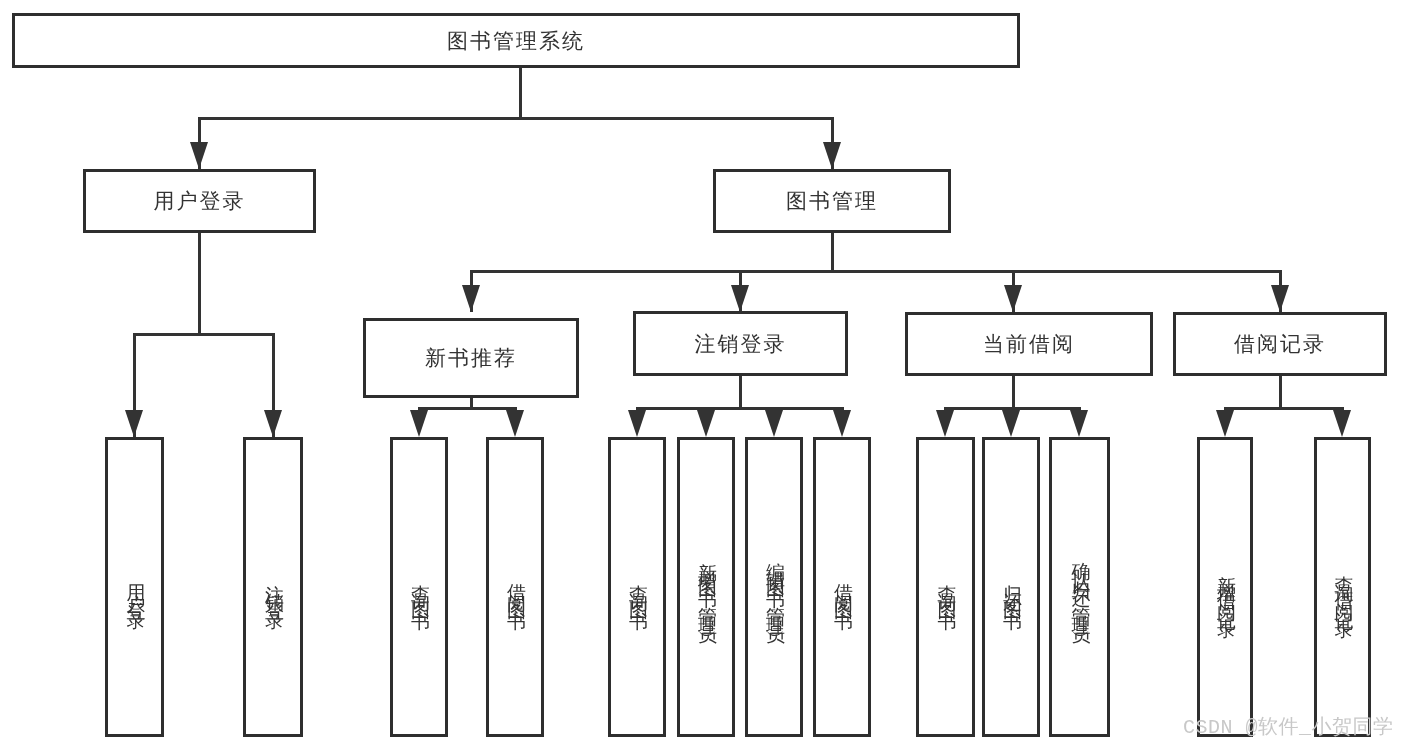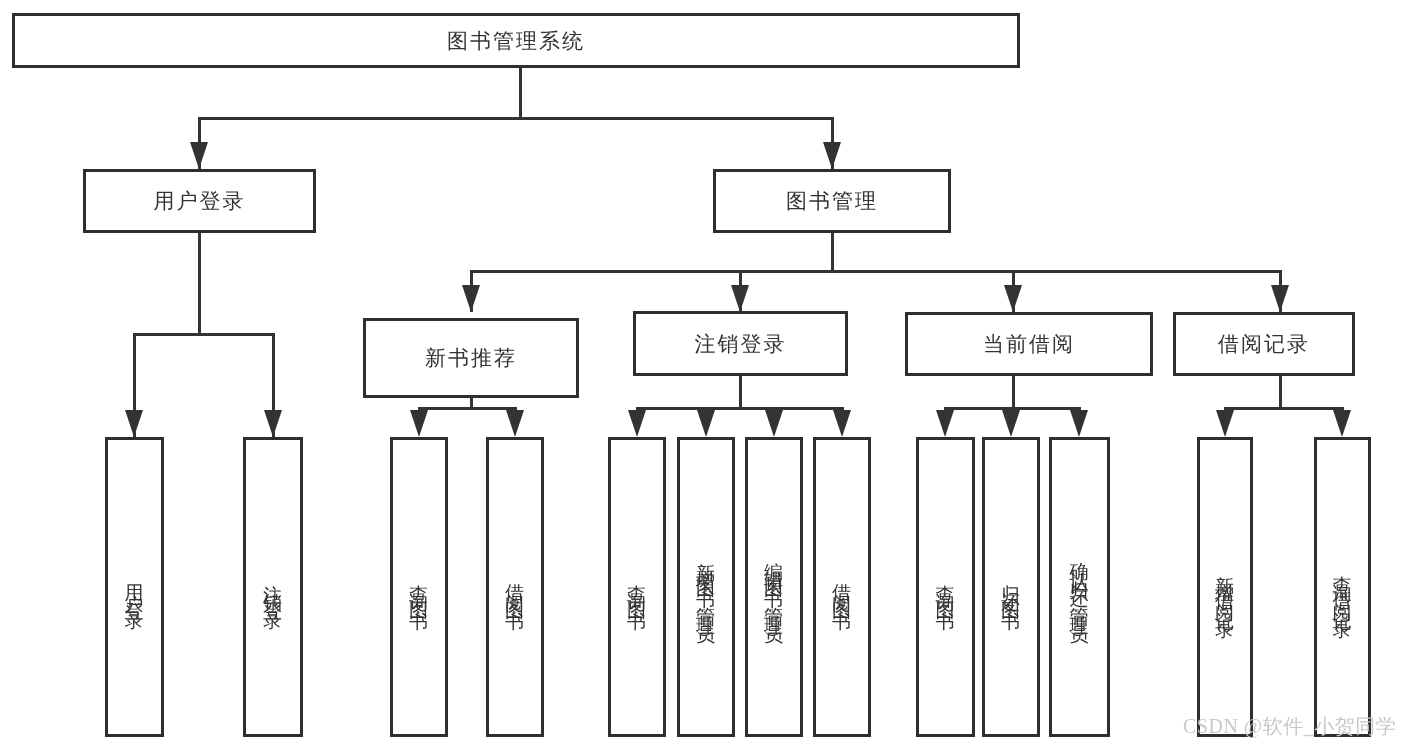--- a/index.html
+++ b/index.html
@@ -3,21 +3,21 @@
 <meta charset="utf-8">
 <style>
   :root{
     --line:#333333; --box-border:#2e2e2e; --box-fill:#ffffff;
     --text:#333333; --watermark:#c8c8c8; --background:#ffffff;
   }
   html,body{margin:0;padding:0;background:var(--background);}
   .canvas{
     position:relative; width:1405px; height:747px; overflow:hidden;
     background:var(--background);
-    font-family:Liberation Serif, serif;
+    font-family:Liberation Mono, monospace;
     border-radius:30px;
   }
   .ln{position:absolute; display:block; background:var(--line);}
   .ar{
     position:absolute; display:block; width:0; height:0;
     border-left:9px solid transparent; border-right:9px solid transparent;
     border-top:27px solid var(--line);
   }
   .box{
     position:absolute; box-sizing:border-box; background:var(--box-fill);
@@ -102,21 +102,21 @@
 
   <div class="box hbox" style="left:363px;top:318px;width:216px;height:80px">
     <span class="lbl">新书推荐</span>
   </div>
   <div class="box hbox" style="left:633px;top:311px;width:215px;height:65px">
     <span class="lbl">注销登录</span>
   </div>
   <div class="box hbox" style="left:905px;top:312px;width:248px;height:64px">
     <span class="lbl">当前借阅</span>
   </div>
-  <div class="box hbox" style="left:1173px;top:312px;width:182px;height:64px">
+  <div class="box hbox" style="left:1173px;top:312px;width:214px;height:64px">
     <span class="lbl">借阅记录</span>
   </div>
 
   <div class="box vbox" style="left:105px;top:437px;width:59px;height:300px">
     <span class="lbl">用户登录</span>
   </div>
   <div class="box vbox" style="left:243px;top:437px;width:60px;height:300px">
     <span class="lbl">注销登录</span>
   </div>
 

